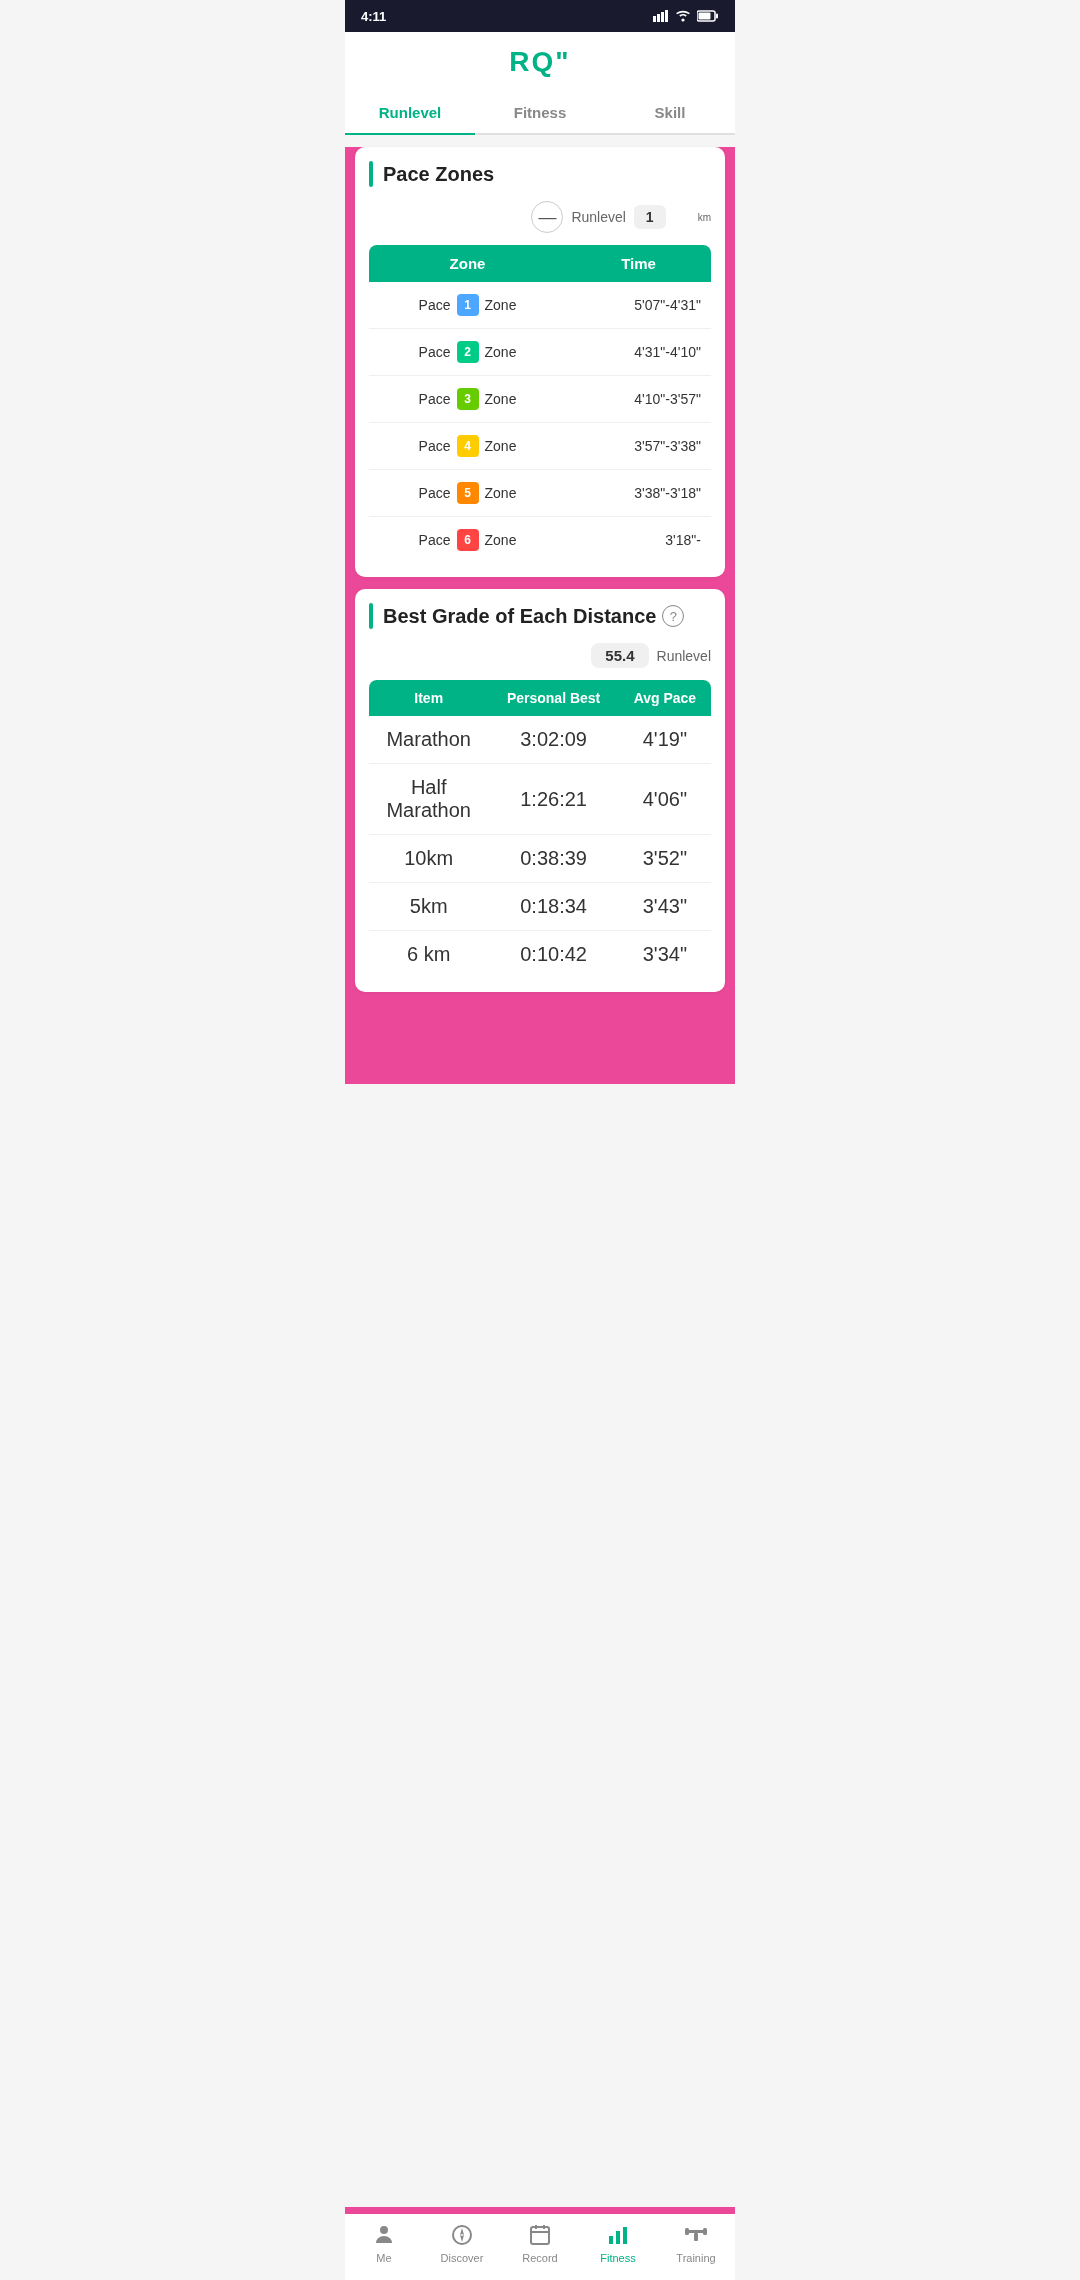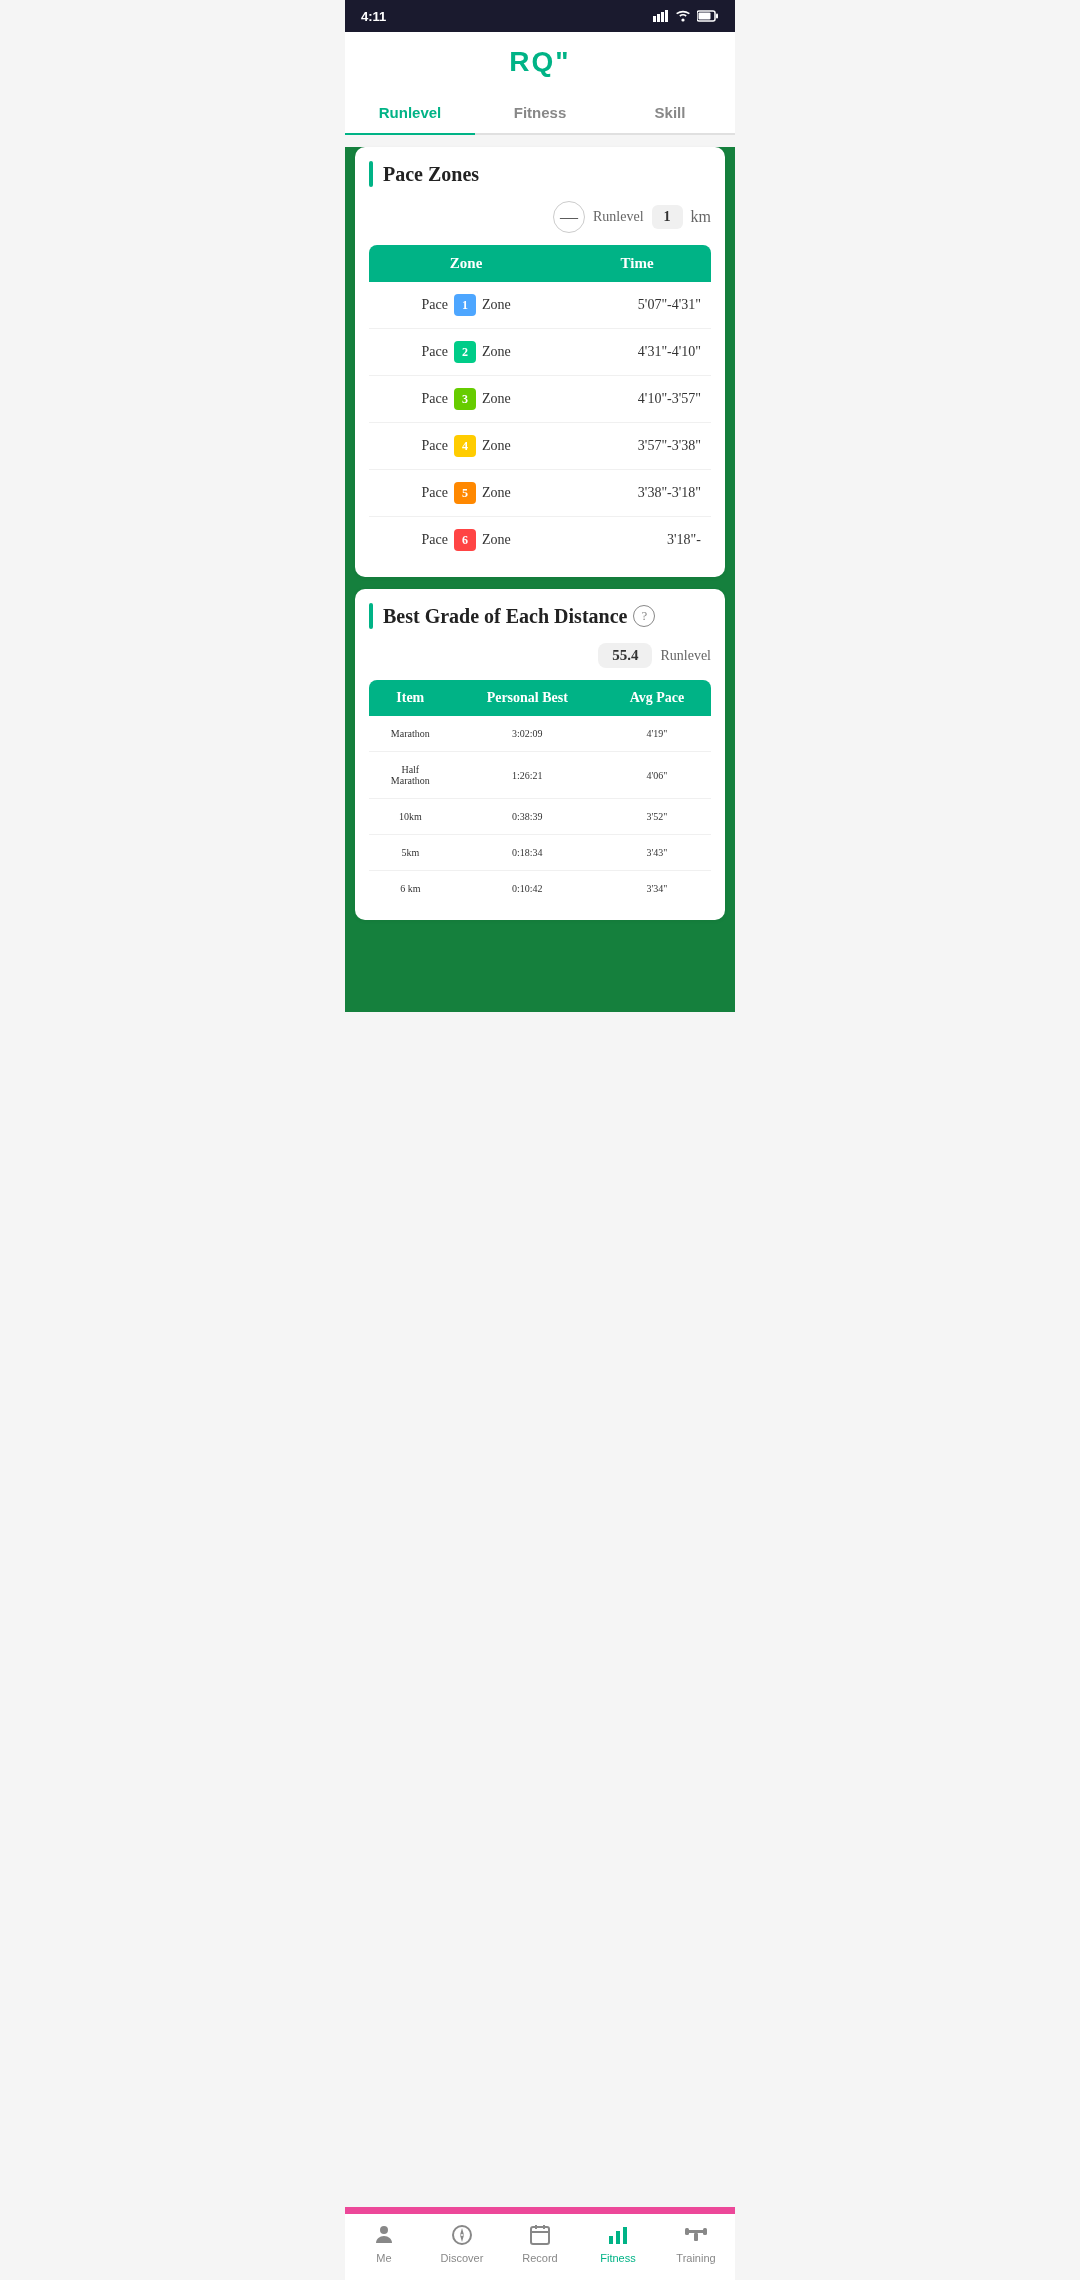--- a/index.html
+++ b/index.html
@@ -72,22 +72,21 @@
       bottom: -2px;
       left: 0;
       right: 0;
       height: 2px;
       background: #00b386;
     }
 
     
     .content {
       padding: 0 10px;
-      background: #15803d;
-      font-family: Liberation Serif, serif;
+      background: #ec4899;
     }
 
     
     .section {
       background: white;
       border-radius: 10px;
       margin: 12px 0;
       padding: 14px;
       box-shadow: 0 1px 4px rgba(0,0,0,0.06);
     }
@@ -138,22 +137,23 @@
     }
     .control-value {
       background: #f0f0f0;
       border-radius: 6px;
       padding: 4px 12px;
       font-size: 14px;
       font-weight: 600;
       color: #333;
     }
     .control-unit {
-      font-size: 16px;
+      font-size: 10px;
       color: #666;
+      margin-left: 24px;
     }
 
     
     .pace-table {
       width: 100%;
       border-collapse: collapse;
       border-radius: 8px;
       overflow: hidden;
     }
     .pace-table th {
@@ -239,21 +239,21 @@
       background: #00b386;
       color: white;
       padding: 10px 6px;
       font-size: 14px;
       font-weight: 700;
       text-align: center;
     }
     .best-table td {
       padding: 12px 6px;
       text-align: center;
-      font-size: 10px;
+      font-size: 20px;
       color: #333;
       border-bottom: 1px solid #f0f0f0;
     }
     .best-table tr:last-child td {
       border-bottom: none;
     }
 
     
     .bottom-nav {
       position: fixed;

